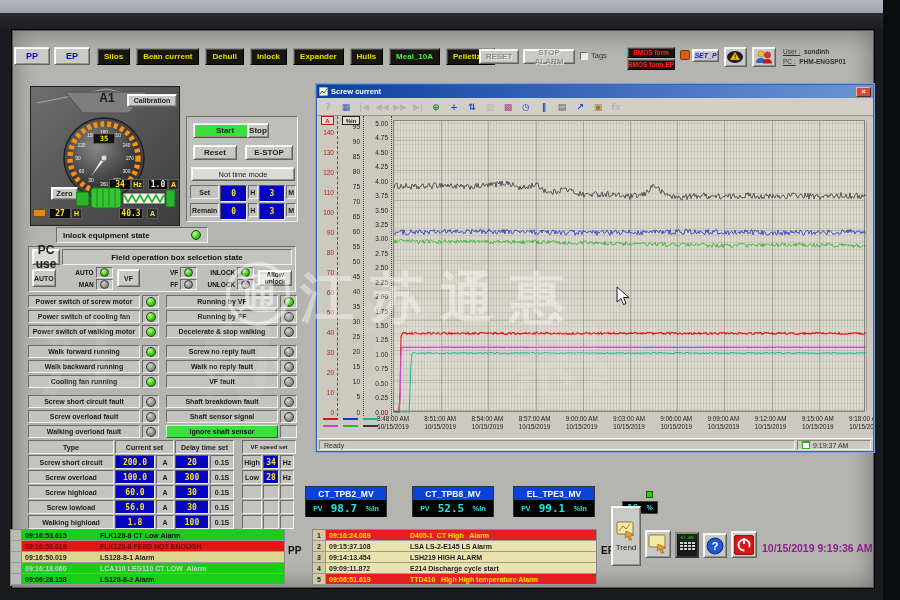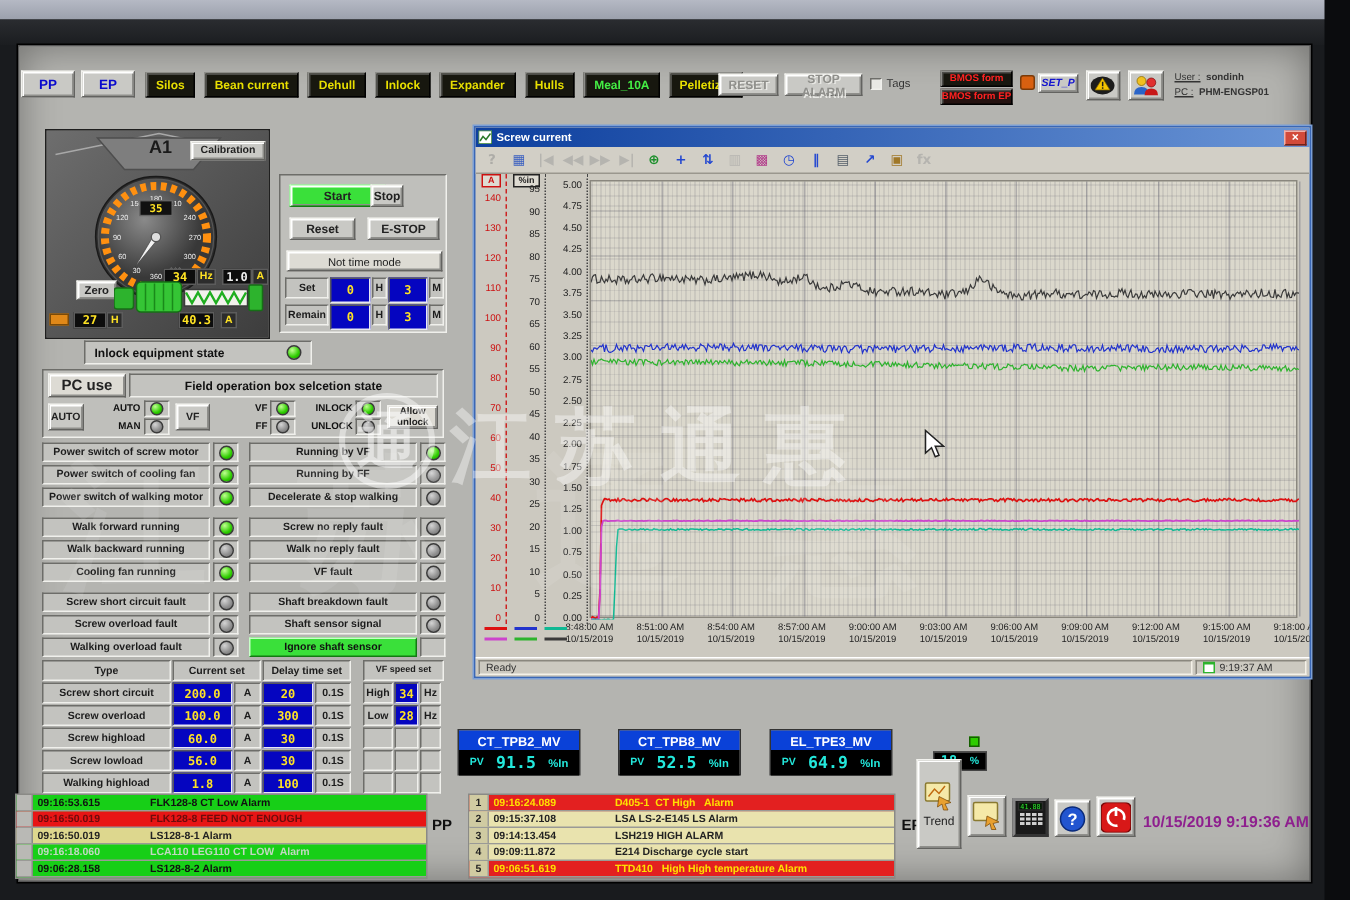--- a/index.html
+++ b/index.html
@@ -199,21 +199,21 @@
     </div>
   </div>
 
   <div class="abs sunken" style="left:56px;top:227px;width:152px;height:16px;display:flex;align-items:center;justify-content:space-between;padding:0 6px">
     <span style="font:bold 8px 'Liberation Sans',sans-serif;color:#111">Inlock equipment state</span>
     <span class="led on"></span>
   </div>
 
   <div class="abs sunken" style="left:28px;top:246px;width:268px;height:46px;background:#bfbfbb">
     <div style="display:flex;height:16px;margin:2px 3px 1px 3px;gap:2px">
-      <button class="btn3d" style="width:52px;background:#dddbd4;font-size:10px">PC use</button>
+      <button class="btn3d" style="width:28px;background:#dddbd4;font-size:12px">PC use</button>
       <div class="tc" style="flex:1;display:flex;align-items:center;justify-content:center;font:bold 8px 'Liberation Sans',sans-serif;color:#111">Field operation box selcetion state</div>
     </div>
     <div id="fieldGroups" style="display:flex;align-items:center;height:24px;margin:0 3px;gap:4px">
         <button class="btn3d" style="width: 32px; height: 18px; font-size: 7px;">AUTO</button>
         <div style="display: flex; flex-direction: column; gap: 1px;">
           <div style="display: flex; align-items: center; gap: 2px; height: 11px;">
             <span style="font: bold 6.5px &quot;Liberation Sans&quot;, sans-serif; width: 34px; text-align: right; color: rgb(17, 17, 17);">AUTO</span>
             <span class="sunken ledcell" style="height: 11px;">
               <span class="led on" style="width: 9px; height: 9px;"></span>
             </span>
@@ -621,37 +621,37 @@
           </svg>
         <span>9:19:37 AM</span>
       </div>
     </div>
   </div>
 
   <div class="abs pvbox" style="left:305px;top:486px">
     <div class="hd">CT_TPB2_MV</div>
     <div class="bd">
         <span class="cy" style="font:bold 7px 'Liberation Sans',sans-serif">PV</span>
-        <span class="cy" style="font:bold 11px 'DejaVu Sans Mono',monospace">91.5</span>
+        <span class="cy" style="font:bold 11px 'DejaVu Sans Mono',monospace">98.7</span>
         <span class="cy" style="font:bold 7.5px 'Liberation Sans',sans-serif">%In</span>
       </div>
   </div>
   <div class="abs pvbox" style="left:412px;top:486px">
     <div class="hd">CT_TPB8_MV</div>
     <div class="bd">
         <span class="cy" style="font:bold 7px 'Liberation Sans',sans-serif">PV</span>
         <span class="cy" style="font:bold 11px 'DejaVu Sans Mono',monospace">52.5</span>
         <span class="cy" style="font:bold 7.5px 'Liberation Sans',sans-serif">%In</span>
       </div>
   </div>
   <div class="abs pvbox" style="left:513px;top:486px">
     <div class="hd">EL_TPE3_MV</div>
     <div class="bd">
         <span class="cy" style="font:bold 7px 'Liberation Sans',sans-serif">PV</span>
-        <span class="cy" style="font:bold 11px 'DejaVu Sans Mono',monospace">64.9</span>
+        <span class="cy" style="font:bold 11px 'DejaVu Sans Mono',monospace">99.1</span>
         <span class="cy" style="font:bold 7.5px 'Liberation Sans',sans-serif">%In</span>
       </div>
   </div>
   <div class="abs" style="left:646px;top:491px;width:7px;height:7px;background:#2ecc00;border:1px solid #145e00"></div>
   <div class="abs" style="left:622px;top:501px;width:36px;height:13px;background:#000;border:1px solid #444;display:flex;align-items:center;justify-content:space-around">
     <span class="cy" style="font:bold 9px 'DejaVu Sans Mono',monospace">18</span>
     <span class="cy" style="font:bold 7px 'Liberation Sans',sans-serif">%</span>
   </div>
 
   <div class="abs" id="alarmLeft" style="left:10px;top:529px;width:275px;border:1px solid #8a8a86">

